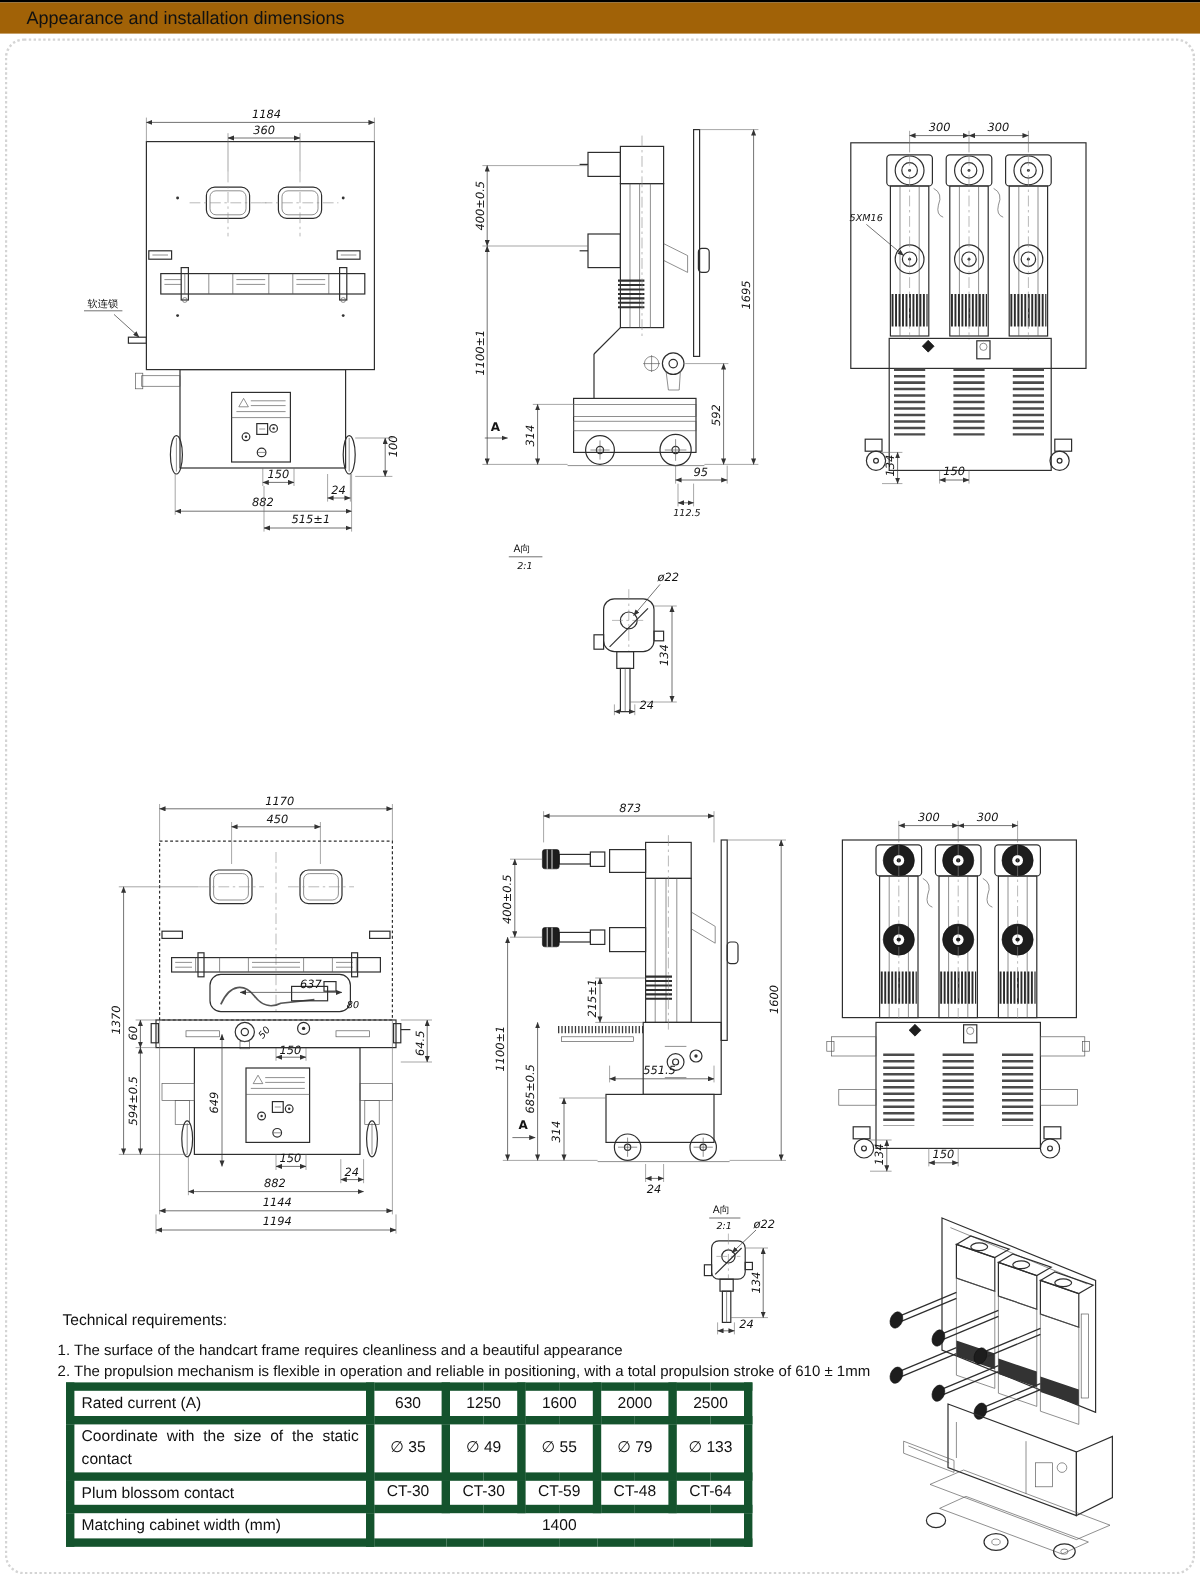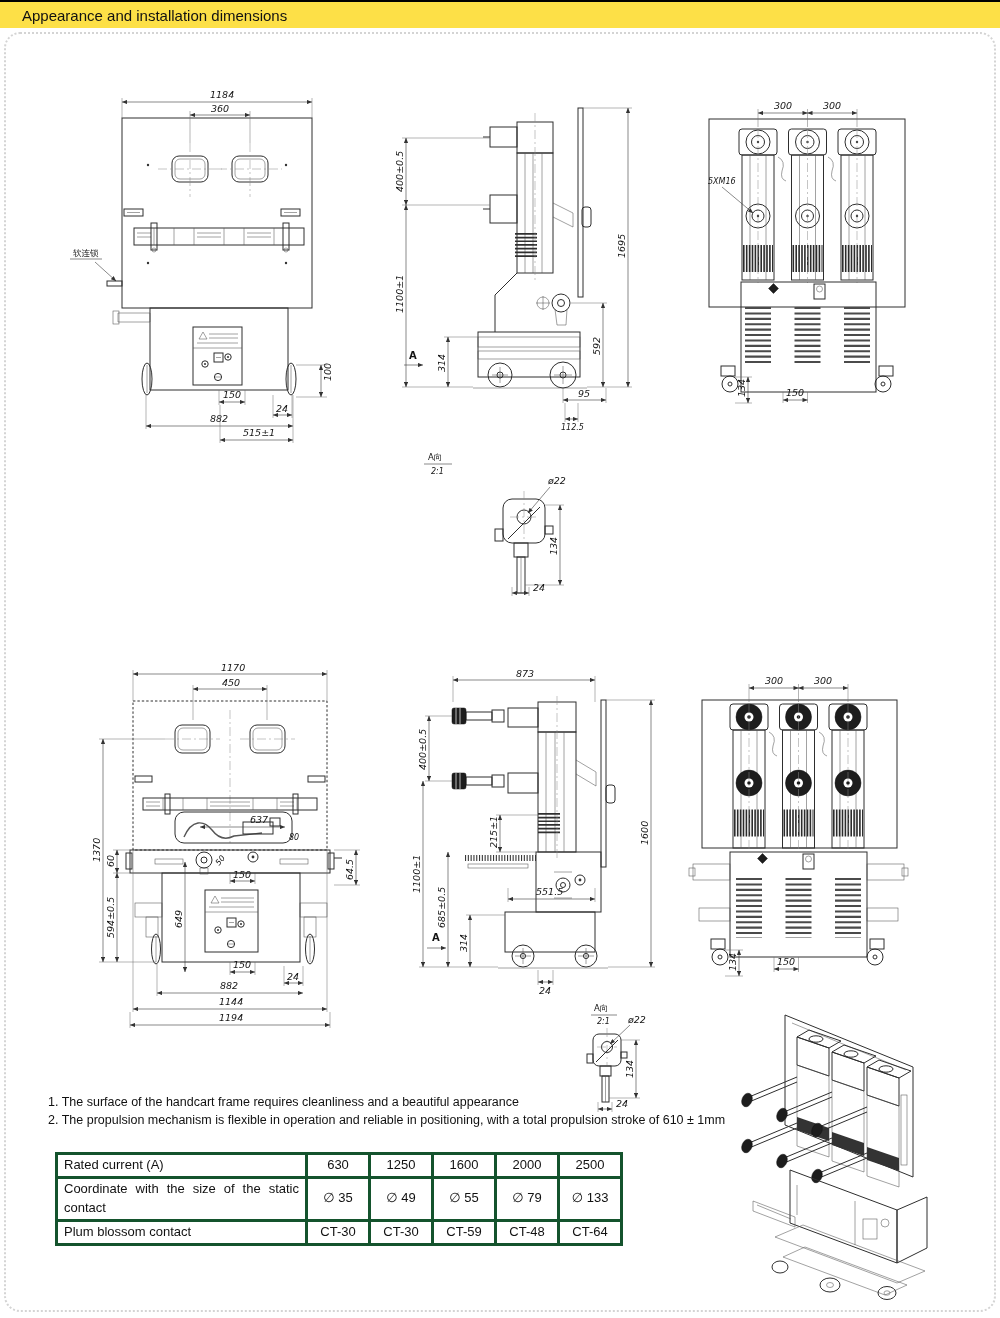--- a/index.html
+++ b/index.html
@@ -1,20 +1,20 @@
 <!DOCTYPE html>
 <html><head>
 <meta charset="utf-8">
 <style>
   *{box-sizing:border-box}
   html,body{margin:0;padding:0}
   body{width:1000px;height:1318px;position:relative;background:#fff;
        font-family:"Liberation Sans",sans-serif;color:#111;overflow:hidden}
   .topstrip{position:absolute;top:0;left:0;right:0;height:2px;background:#000}
-  .hdr{position:absolute;top:2px;left:0;right:0;height:26px;background:#fde047;
+  .hdr{position:absolute;top:2px;left:0;right:0;height:26px;background:#a16207;
        display:flex;align-items:center;padding-left:22px;font-size:15px;color:#111}
   .card{position:absolute;left:4px;top:32px;right:4px;bottom:6px;
         border:2px dotted #d4d4d4;border-radius:16px;pointer-events:none}
   .view{position:absolute}
   svg{overflow:visible;display:block}
 
   
   .o   {stroke:#2e2e2e;fill:none;stroke-width:1}
   .t   {stroke:#555;fill:none;stroke-width:.55}
   .d   {stroke:#3a3a3a;fill:none;stroke-width:.6}
@@ -30,21 +30,21 @@
   text.sm{font:italic 8px "DejaVu Sans",sans-serif;fill:#141414}
   text.ct{font:8.5px "DejaVu Sans",sans-serif;fill:#141414}
   text.av{font:bold 10px "DejaVu Sans",sans-serif;fill:#141414}
 
   .tech{position:absolute;left:46px;top:1092px;width:720px;font-size:12.5px}
   .tech .h{margin:0 0 9px 6px;font-size:13px}
   .tech p{margin:2px;line-height:16px}
 
   table.spec{position:absolute;left:55px;top:1152px;width:565px;
              border-collapse:collapse;table-layout:fixed;font-size:13px}
-  table.spec td{border:3px solid #14532d;text-align:center;padding:0;height:20px;line-height:1.15}
+  table.spec td{border:7px solid #14532d;text-align:center;padding:0;height:20px;line-height:1.15}
   table.spec td.lb{text-align:justify;text-justify:inter-word;padding:1px 6px;line-height:1.45}
   table.spec tr.tall td{height:43px}
 </style>
 </head>
 <body>
 
 <div class="topstrip"></div>
 <div class="hdr">
   <span>Appearance and installation dimensions</span>
 </div>
@@ -839,20 +839,21 @@
     <ellipse cx="95" cy="280" rx="10" ry="7" class="o"></ellipse>
         <ellipse cx="95" cy="280" rx="3.5" ry="2.5" class="t"></ellipse>
     <ellipse cx="152" cy="288" rx="9" ry="6.5" class="o"></ellipse>
         <ellipse cx="152" cy="288" rx="3" ry="2.2" class="t"></ellipse>
     <ellipse cx="45" cy="262" rx="8" ry="6" class="o"></ellipse>
   </g>
 </svg>
 </div>
 
 <div class="tech">
+  <p class="h">Technical requirements:</p>
   <p>1. The surface of the handcart frame requires cleanliness and a beautiful appearance</p>
   <p>2. The propulsion mechanism is flexible in operation and reliable in positioning, with a total propulsion stroke of 610 ± 1mm</p>
 </div>
 
 <table class="spec">
   <colgroup>
     <col style="width:250px">
     <col span="10" style="width:31.5px">
   </colgroup>
   <tbody>
@@ -873,14 +874,18 @@
     <td colspan="2">∅ 133</td>
   </tr>
   <tr>
     <td class="lb">Plum blossom contact</td>
     <td colspan="2">CT-30</td>
     <td colspan="2">CT-30</td>
     <td colspan="2">CT-59</td>
     <td colspan="2">CT-48</td>
     <td colspan="2">CT-64</td>
   </tr>
+  <tr>
+    <td class="lb">Matching cabinet width (mm)</td>
+    <td colspan="10">1400</td>
+  </tr>
 </tbody>
   </table>
 
 </body></html>

